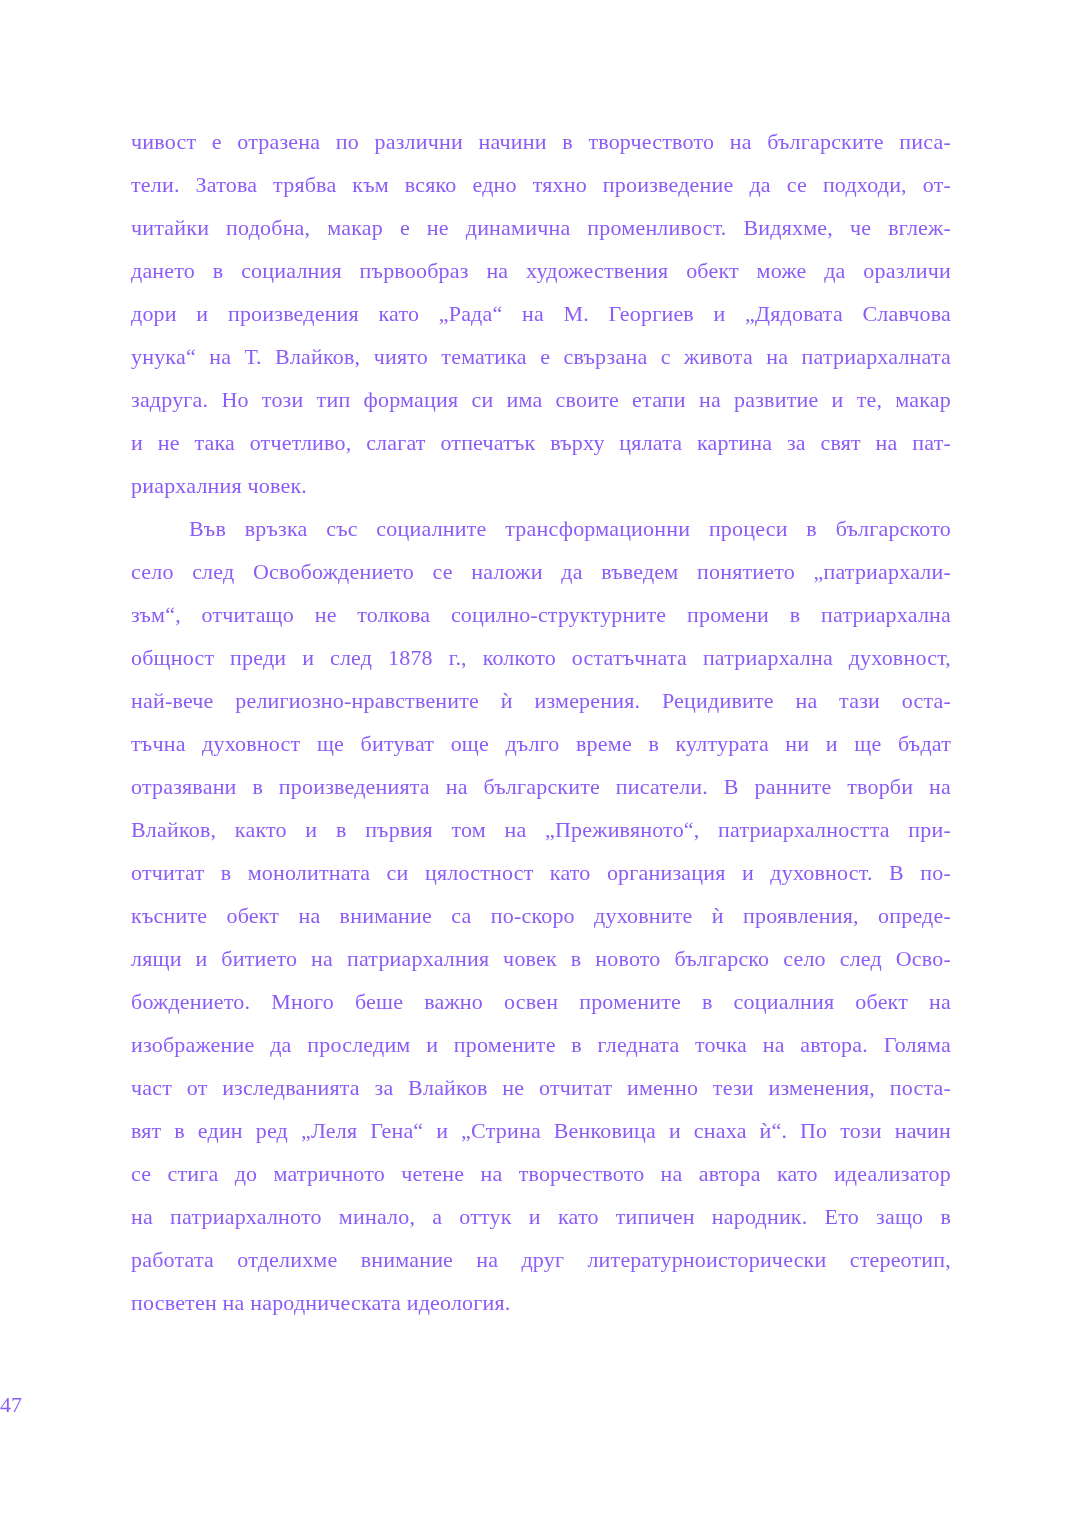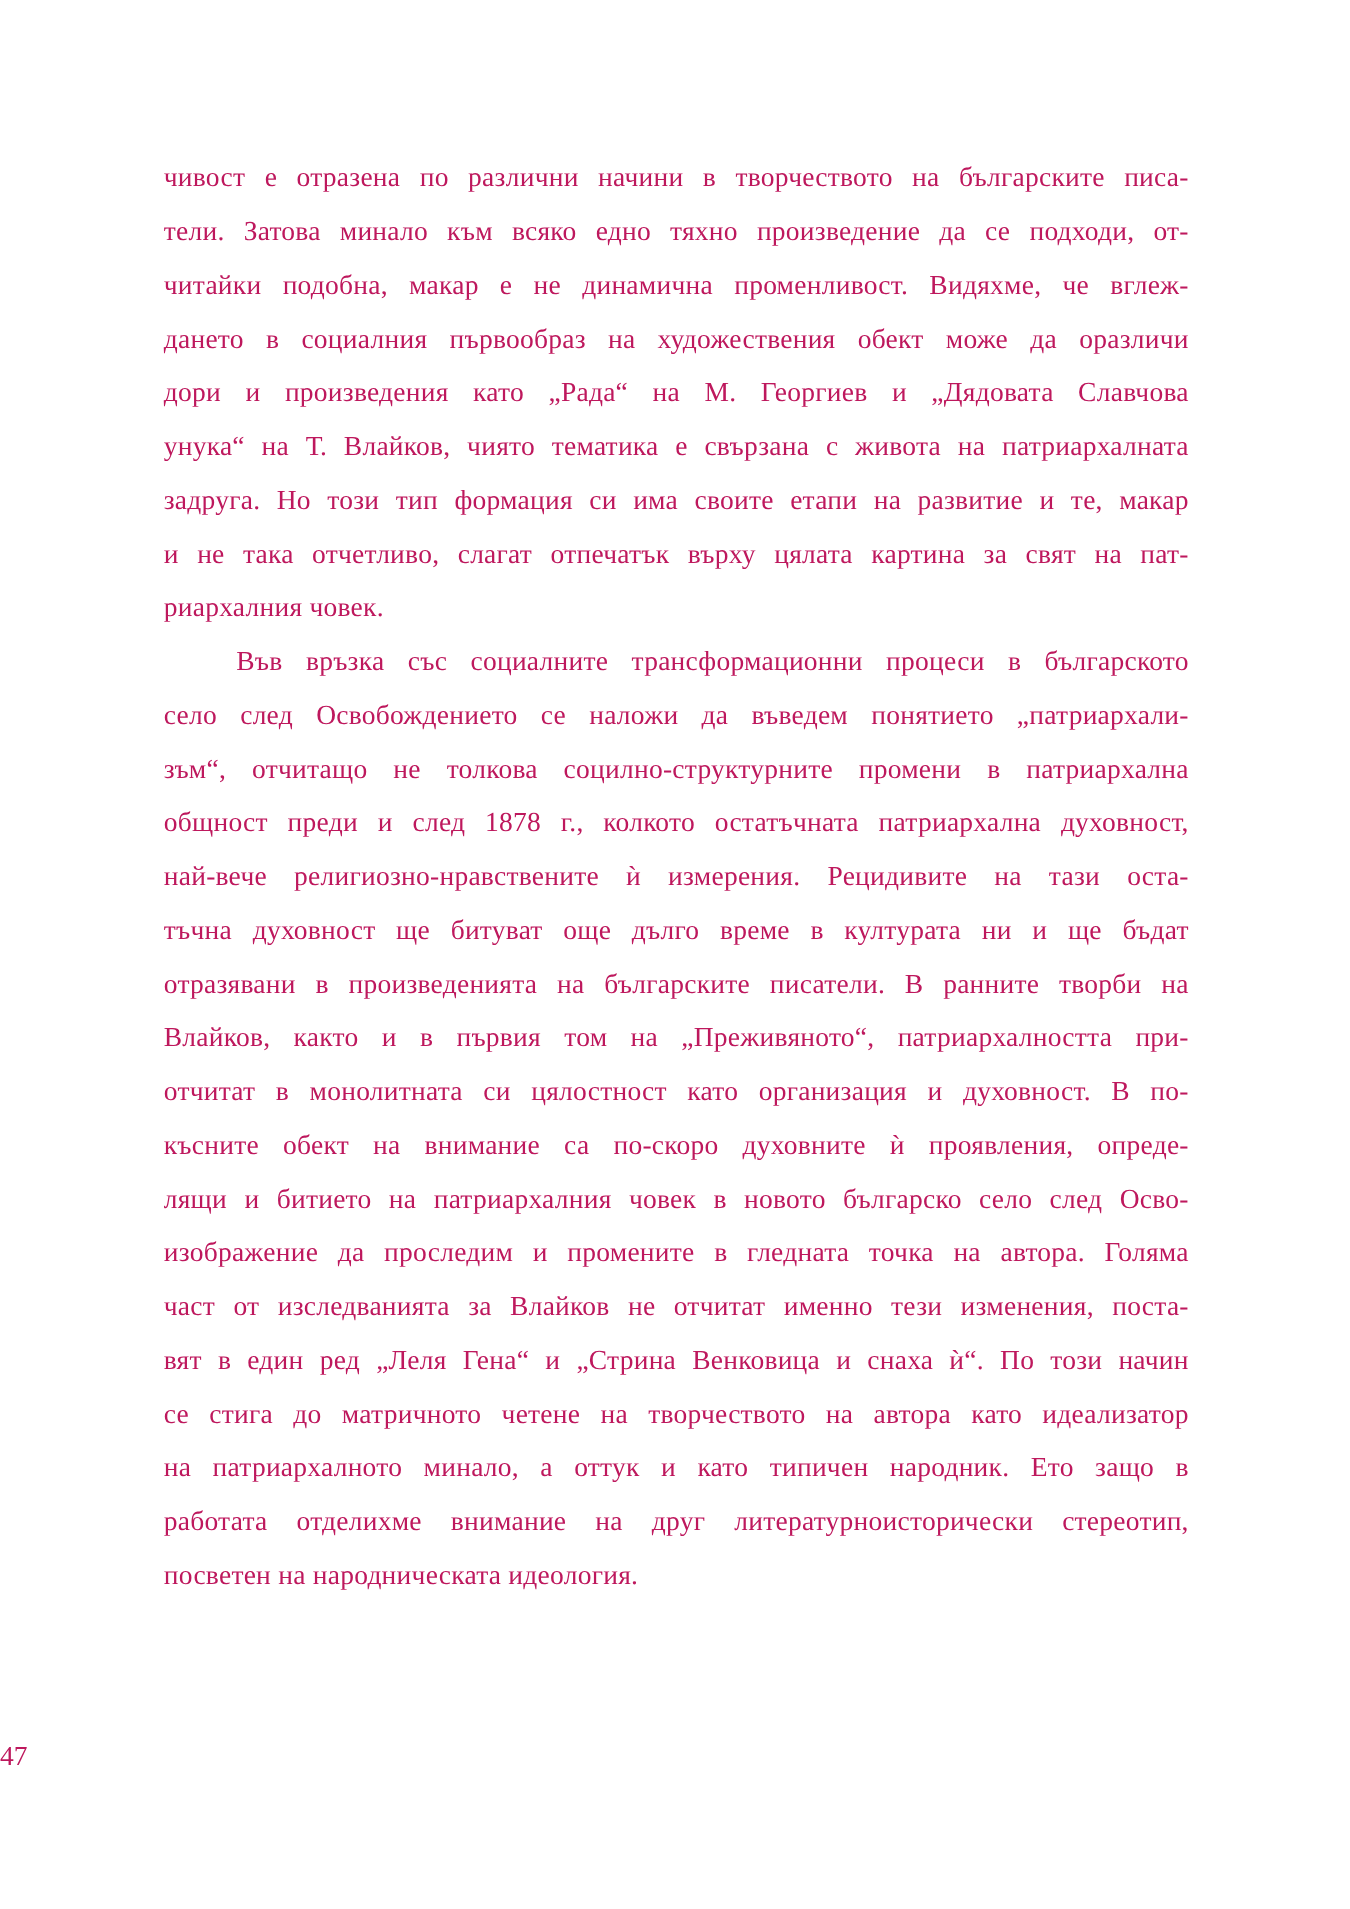--- a/index.html
+++ b/index.html
@@ -5,21 +5,21 @@
   * { margin: 0; padding: 0; box-sizing: border-box; }
   html, body { background: #f4f4f4; }
   body { font-family: "Liberation Serif", serif; }
 
   .page {
     position: relative;
     width: 1080px;
     height: 1527px;
     margin: 0 auto;
     background: #ffffff;
-    color: #be185d;
+    color: #8b5cf6;
     overflow: hidden;
   }
 
   .text-block {
     position: absolute;
     left: 131px;
     top: 120px;
     width: 820px;
   }
 
@@ -53,40 +53,41 @@
     line-height: 30px;
   }
 </style>
 </head>
 <body>
 
 <div class="page">
   <div class="text-block">
 
     <div class="line">чивост е отразена по различни начини в творчеството на българските писа-</div>
-    <div class="line">тели. Затова минало към всяко едно тяхно произведение да се подходи, от-</div>
+    <div class="line">тели. Затова трябва към всяко едно тяхно произведение да се подходи, от-</div>
     <div class="line">читайки подобна, макар е не динамична променливост. Видяхме, че вглеж-</div>
     <div class="line">дането в социалния първообраз на художествения обект може да оразличи</div>
     <div class="line">дори и произведения като „Рада“ на М. Георгиев и „Дядовата Славчова</div>
     <div class="line">унука“ на Т. Влайков, чиято тематика е свързана с живота на патриархалната</div>
     <div class="line">задруга. Но този тип формация си има своите етапи на развитие и те, макар</div>
     <div class="line">и не така отчетливо, слагат отпечатък върху цялата картина за свят на пат-</div>
     <div class="line last">риархалния човек.</div>
 
     <div class="line indent">Във връзка със социалните трансформационни процеси в българското</div>
     <div class="line">село след Освобождението се наложи да въведем понятието „патриархали-</div>
     <div class="line">зъм“, отчитащо не толкова социлно-структурните промени в патриархална</div>
     <div class="line">общност преди и след 1878 г., колкото остатъчната патриархална духовност,</div>
     <div class="line">най-вече религиозно-нравствените ѝ измерения. Рецидивите на тази оста-</div>
     <div class="line">тъчна духовност ще битуват още дълго време в културата ни и ще бъдат</div>
     <div class="line">отразявани в произведенията на българските писатели. В ранните творби на</div>
     <div class="line">Влайков, както и в първия том на „Преживяното“, патриархалността при-</div>
     <div class="line">отчитат в монолитната си цялостност като организация и духовност. В по-</div>
     <div class="line">късните обект на внимание са по-скоро духовните ѝ проявления, опреде-</div>
     <div class="line">лящи и битието на патриархалния човек в новото българско село след Осво-</div>
+    <div class="line">бождението. Много беше важно освен промените в социалния обект на</div>
     <div class="line">изображение да проследим и промените в гледната точка на автора. Голяма</div>
     <div class="line">част от изследванията за Влайков не отчитат именно тези изменения, поста-</div>
     <div class="line">вят в един ред „Леля Гена“ и „Стрина Венковица и снаха ѝ“. По този начин</div>
     <div class="line">се стига до матричното четене на творчеството на автора като идеализатор</div>
     <div class="line">на патриархалното минало, а оттук и като типичен народник. Ето защо в</div>
     <div class="line">работата отделихме внимание на друг литературноисторически стереотип,</div>
     <div class="line last">посветен на народническата идеология.</div>
 
   </div>
 

